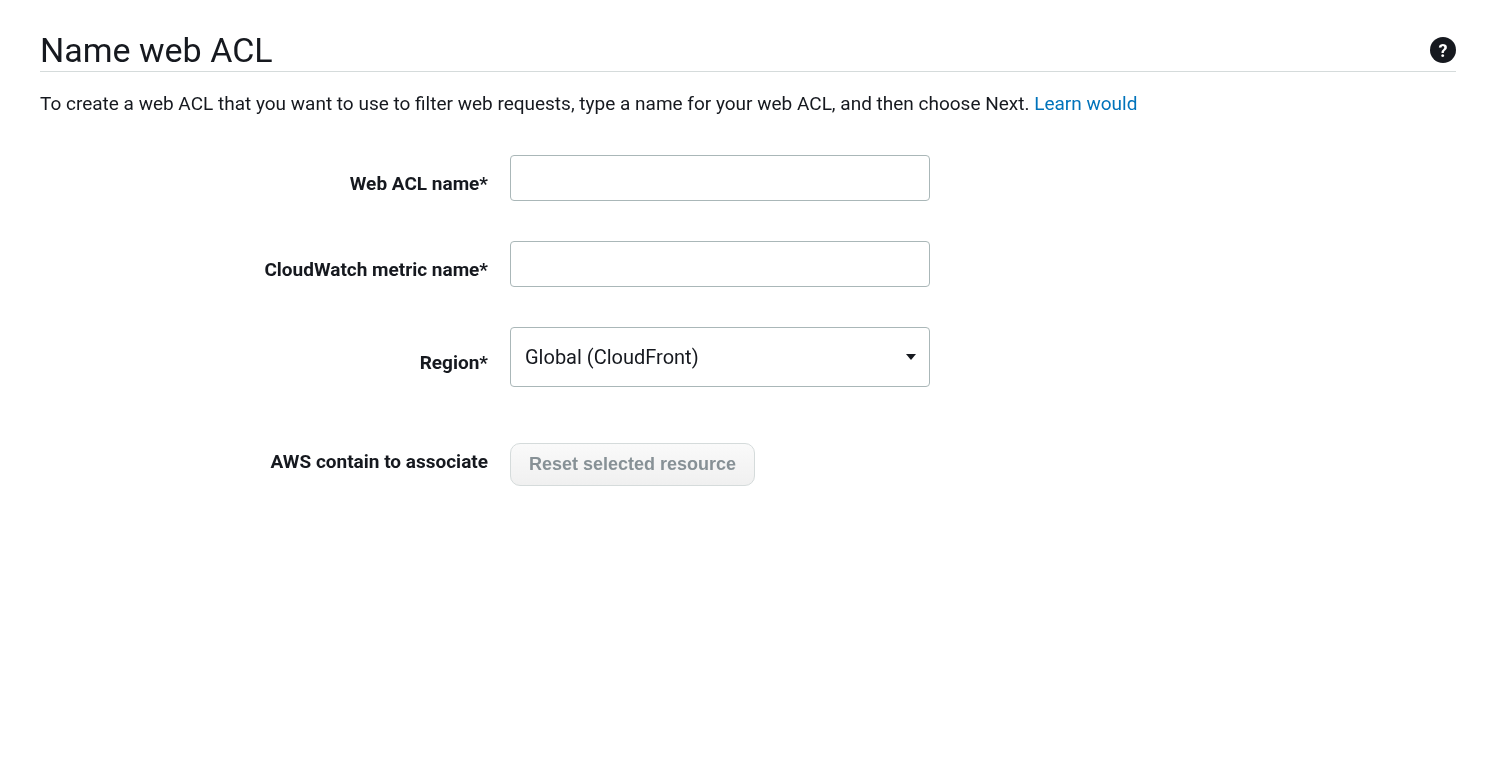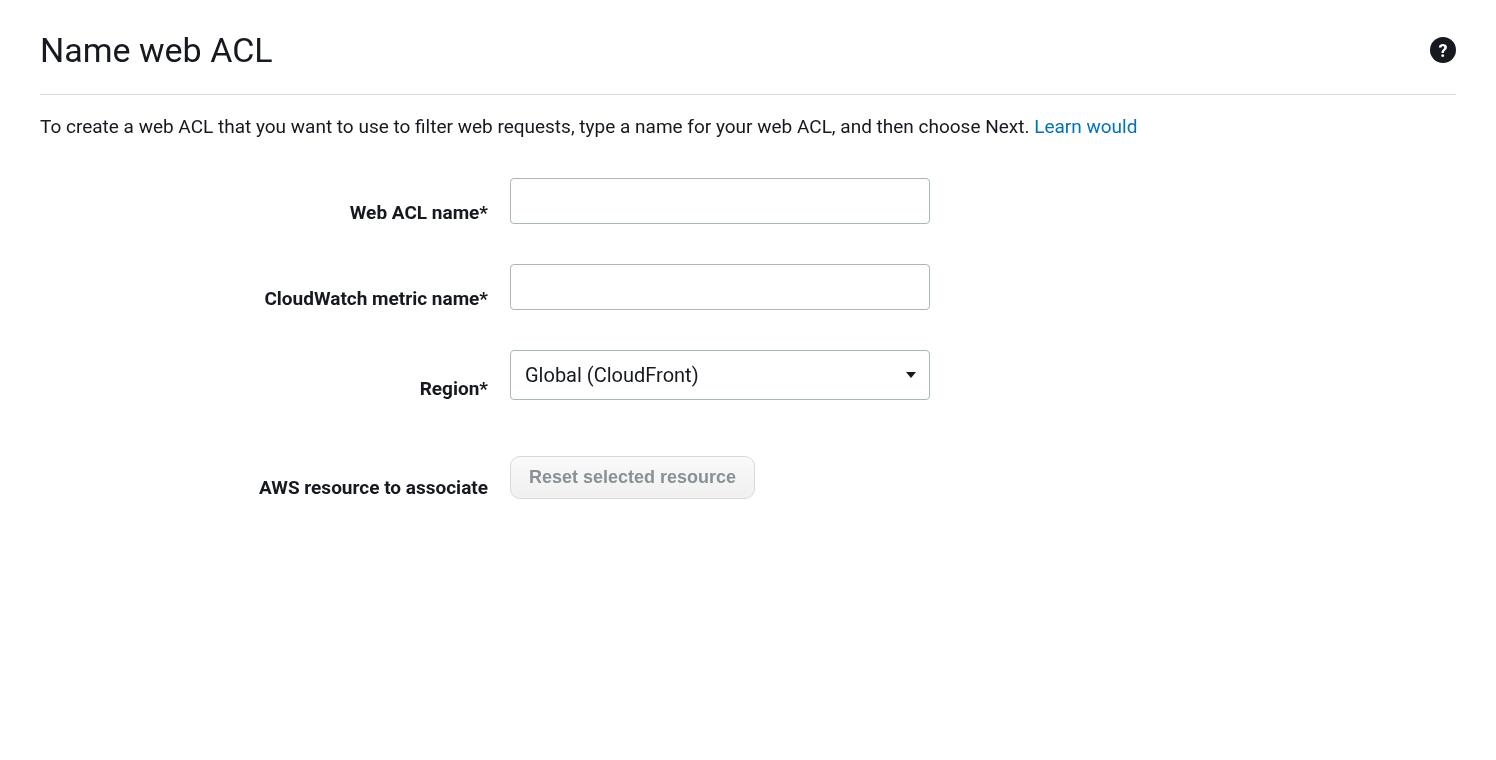--- a/index.html
+++ b/index.html
@@ -11,21 +11,21 @@
       font-family: -apple-system, BlinkMacSystemFont, "Segoe UI", Roboto, "Helvetica Neue", Arial, sans-serif;
       background: #fff;
       color: #16191f;
       padding: 30px 40px;
     }
     .header-row {
       display: flex;
       justify-content: space-between;
       align-items: center;
       border-bottom: 1px solid #d5dbdb;
-      padding-bottom: 24px;
+      padding-bottom: 1px;
       margin-bottom: 20px;
     }
     .page-title {
       font-size: 34px;
       font-weight: 400;
       color: #16191f;
     }
     .help-icon {
       width: 26px;
       height: 26px;
@@ -44,21 +44,21 @@
       color: #16191f;
       margin-bottom: 40px;
     }
     .learn-more-link {
       color: #0073bb;
       text-decoration: none;
       cursor: pointer;
     }
     .form-row {
       display: flex;
-      align-items: flex-end;
+      align-items: center;
       margin-bottom: 40px;
     }
     .form-label {
       width: 470px;
       text-align: right;
       font-size: 19px;
       font-weight: 700;
       color: #16191f;
       padding-right: 22px;
       padding-top: 10px;
@@ -82,21 +82,21 @@
       margin-top: 12px;
       line-height: 1.5;
       max-width: 840px;
     }
     .select-wrapper {
       position: relative;
       width: 420px;
     }
     .select-box {
       width: 100%;
-      height: 50px;
+      height: 60px;
       border: 1px solid #aab7b8;
       border-radius: 4px;
       padding: 0 40px 0 14px;
       font-size: 20px;
       color: #16191f;
       background: #fff;
       display: flex;
       align-items: center;
       cursor: pointer;
       user-select: none;
@@ -160,17 +160,17 @@
     <div class="select-wrapper">
       <div class="select-box">
         <span>Global (CloudFront)</span>
       </div>
       <div class="caret-icon"></div>
     </div>
   </div>
 </div>
 
 <div class="form-row">
-  <div class="form-label">AWS resource to associate</div>
+  <div class="form-label">AWS contain to associate</div>
   <div class="form-control-col">
     <button class="reset-button" disabled="">Reset selected resource</button>
   </div>
 </div>
 
 </body></html>

